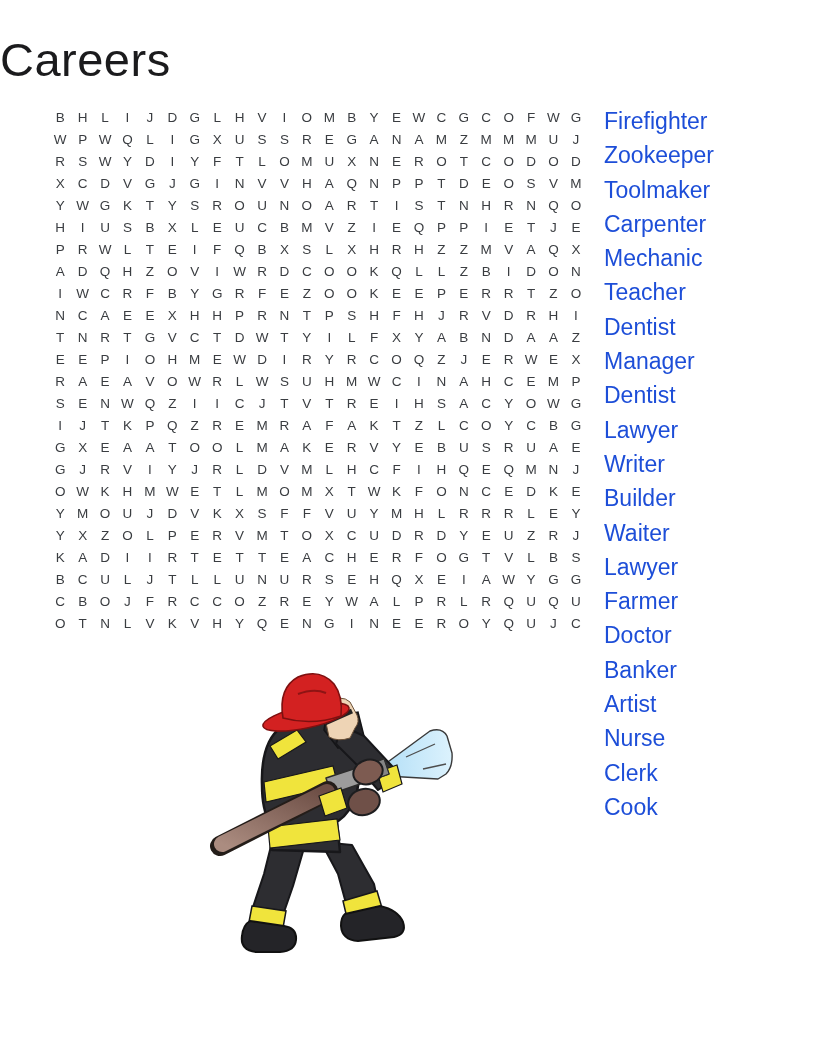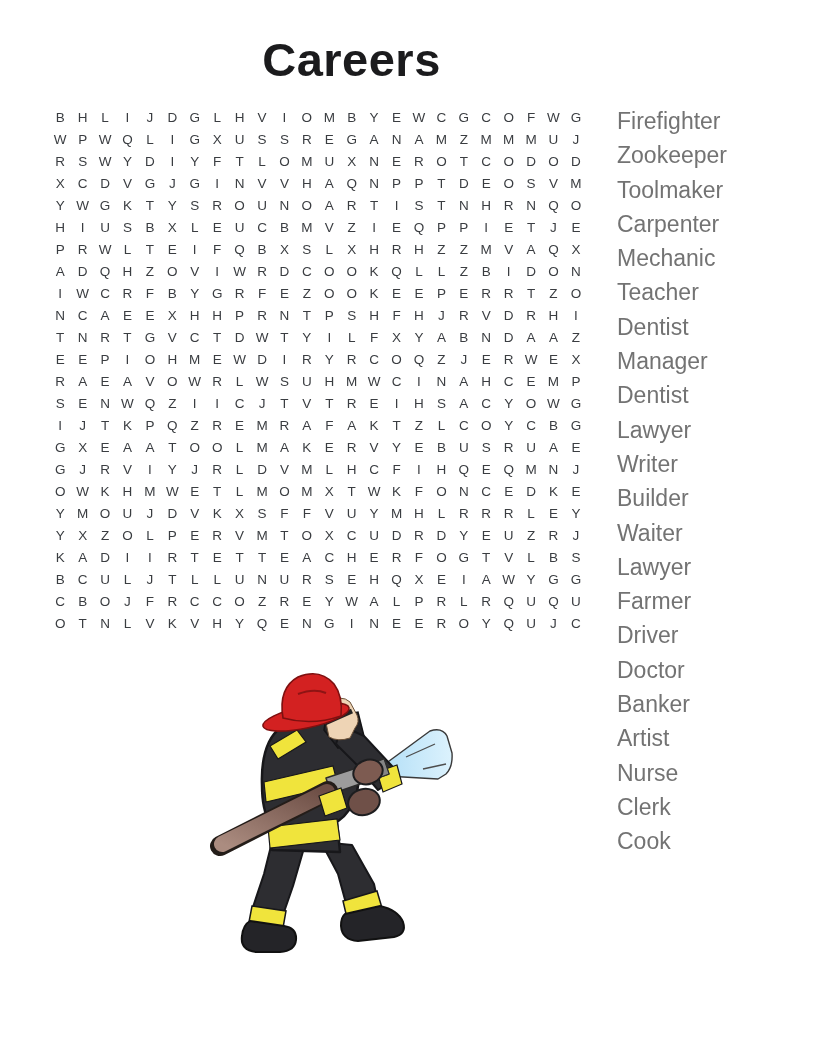--- a/index.html
+++ b/index.html
@@ -3,36 +3,36 @@
 <meta charset="utf-8">
 <style>
   html,body { margin:0; padding:0; }
   body {
     width:816px; height:1056px; background:#ffffff; position:relative;
     font-family:"Liberation Sans","DejaVu Sans",sans-serif; overflow:hidden;
   }
   .page { position:absolute; inset:0; }
 
   .title {
-    position:absolute; top:36px; left:0; width:703px; text-align:center;
-    font-size:47px; line-height:1; font-weight:700; color:#1b1b1d; letter-spacing:0.5px;
+    position:absolute; top:36px; left:0; width:703px; text-align:left;
+    font-size:47px; line-height:1; font-weight:400; color:#1b1b1d; letter-spacing:0.5px;
   }
 
   .grid {
     position:absolute; left:49px; top:106px;
     display:grid; grid-template-columns:repeat(24,22.43px); grid-auto-rows:22.04px;
   }
   .grid .cell {
     display:flex; align-items:center; justify-content:center;
     font-size:13.5px; font-weight:500; color:#3a3d41;
   }
 
   .words { position:absolute; left:604px; top:104px; }
   .words .word {
-    font-size:23px; line-height:34.3px; font-weight:400; color:#737373; white-space:nowrap;margin-left:13px;
+    font-size:23px; line-height:34.3px; font-weight:400; color:#1d4ed8; white-space:nowrap;
   }
 
   .figure { position:absolute; left:180px; top:660px; width:300px; height:300px; }
 
   
   .helmet-fill   { fill:var(--helmet); }
   .skin-fill     { fill:var(--skin); }
   .jacket-fill   { fill:var(--jacket); }
   .stripe-fill   { fill:var(--stripe); }
   .boot-fill     { fill:var(--boot); }
@@ -639,21 +639,20 @@
       <div class="word">Teacher</div>
       <div class="word">Dentist</div>
       <div class="word">Manager</div>
       <div class="word">Dentist</div>
       <div class="word">Lawyer</div>
       <div class="word">Writer</div>
       <div class="word">Builder</div>
       <div class="word">Waiter</div>
       <div class="word">Lawyer</div>
       <div class="word">Farmer</div>
-      <div class="word">Driver</div>
       <div class="word">Doctor</div>
       <div class="word">Banker</div>
       <div class="word">Artist</div>
       <div class="word">Nurse</div>
       <div class="word">Clerk</div>
       <div class="word">Cook</div>
     </div>
 
   <svg class="figure" viewBox="0 0 300 300" xmlns="http://www.w3.org/2000/svg">
     <defs>

